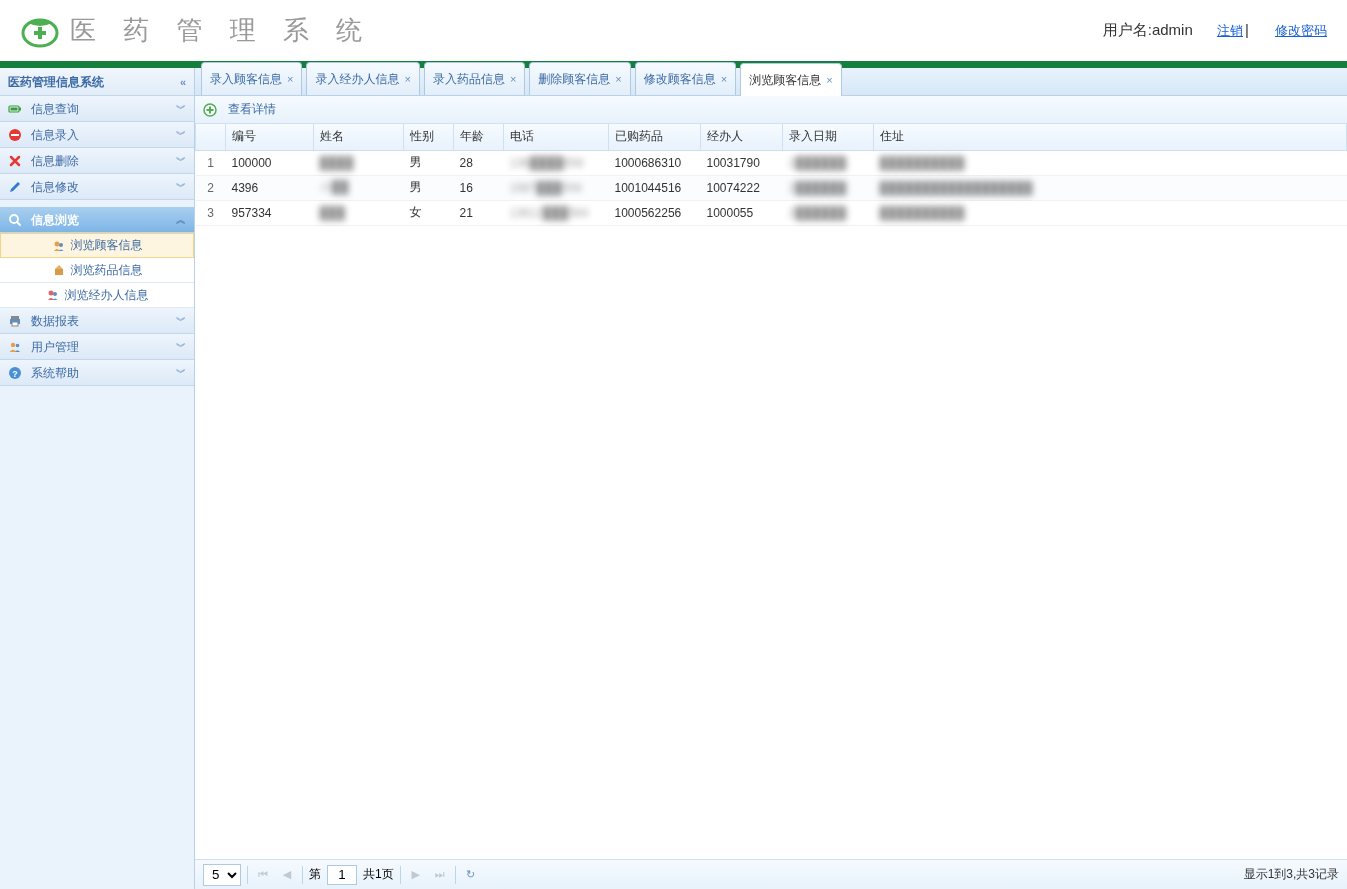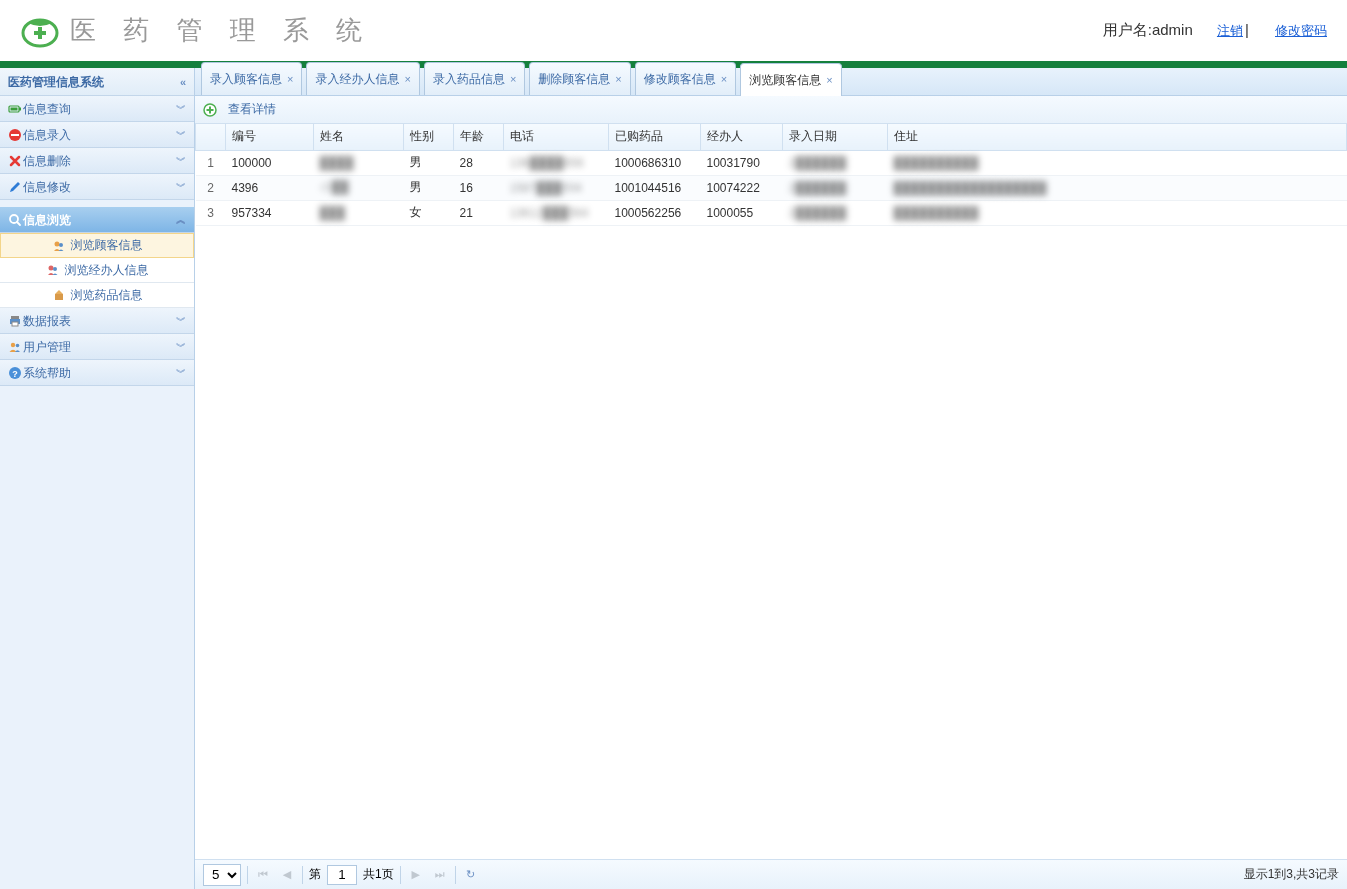--- a/index.html
+++ b/index.html
@@ -10,21 +10,21 @@
 .logo-text { font-size: 26px; letter-spacing: 10px; color: #999; font-weight: normal; }
 .user-area { font-size: 15px; color: #333; }
 .user-area a { color: #1a5fd6; text-decoration: underline; margin-left: 20px; cursor: pointer; font-size: 13px; }
 .user-area .sep { color: #333; margin: 0 2px; }
 .container { display: flex; height: calc(100vh - 68px); }
 .sidebar { width: 195px; background: #eaf2fb; border-right: 1px solid #b8d0e8; display: flex; flex-direction: column; }
 .sidebar-title { height: 28px; line-height: 28px; background: linear-gradient(#f0f6fc, #e1edf8); border-bottom: 1px solid #c3d6ea; padding: 0 8px; color: #3d6aa5; font-weight: bold; display: flex; justify-content: space-between; align-items: center; }
 .collapse-icon { cursor: pointer; color: #6a8fc3; font-size: 11px; }
 .menu-item { height: 26px; line-height: 26px; background: linear-gradient(#eef5fc, #dce9f7); border-bottom: 1px solid #c3d6ea; padding: 0 8px; display: flex; align-items: center; justify-content: space-between; cursor: pointer; color: #3d6aa5; }
 .menu-item.active { background: linear-gradient(#a8cfef, #7eb5e6); color: #fff; font-weight: bold; margin-top: 7px; }
-.menu-item-left { display: flex; align-items: center; gap: 1px; }
+.menu-item-left { display: flex; align-items: center; gap: 9px; }
 .mi-icon { width: 14px; height: 14px; display: inline-flex; align-items: center; justify-content: center; }
 .submenu-item { height: 25px; line-height: 25px; background: #fff; border-bottom: 1px solid #e0e8f0; text-align: center; cursor: pointer; color: #3d6aa5; display: flex; align-items: center; justify-content: center; gap: 5px; }
 .submenu-item.sel { background: #fdf5e0; border: 1px solid #f3d58a; }
 .chev { font-size: 10px; color: #6a8fc3; }
 .main { flex: 1; background: #fff; display: flex; flex-direction: column; min-width: 0; }
 .tabbar { height: 28px; background: linear-gradient(#e8f2fc, #d6e7f7); border-bottom: 1px solid #b8d0e8; display: flex; align-items: flex-end; padding: 0 6px; gap: 4px; }
 .tab { height: 24px; padding: 16px 8px; background: linear-gradient(#f5faff, #e2eef9); border: 1px solid #b0c8e0; border-bottom: none; border-radius: 4px 4px 0 0; display: flex; align-items: center; gap: 5px; color: #3d6aa5; cursor: pointer; font-size: 12px; }
 .tab.active { background: #fff; color: #333; position: relative; top: 1px; }
 .tab-close { cursor: pointer; color: #6a8fc3; font-size: 11px; }
 .toolbar { height: 28px; background: linear-gradient(#f5faff, #e8f2fb); border-bottom: 1px solid #d0e0f0; display: flex; align-items: center; padding: 0 8px; gap: 5px; }
@@ -36,21 +36,21 @@
 td { border-bottom: 1px solid #eef2f6; height: 25px; padding: 0 6px; color: #333; font-size: 12px; }
 tr:nth-child(even) td { background: #fafcfe; }
 .col-num { width: 30px; text-align: center; color: #666; }
 .col-id { width: 88px; }
 .col-name { width: 90px; }
 .col-sex { width: 50px; }
 .col-age { width: 50px; }
 .col-tel { width: 105px; }
 .col-bought { width: 92px; }
 .col-agent { width: 82px; }
-.col-date { width: 105px; margin-left: 36px; }
+.col-date { width: 91px; margin-left: 36px; }
 .blur { color: transparent; text-shadow: 0 0 6px rgba(0,0,0,0.4); user-select: none; }
 .pager { height: 30px; background: linear-gradient(#f5faff, #e8f2fb); border-top: 1px solid #d0e0f0; display: flex; align-items: center; padding: 0 8px; gap: 6px; justify-content: space-between; }
 .pager-left { display: flex; align-items: center; gap: 6px; }
 .pg-sel { height: 22px; border: 1px solid #b0c8e0; background: #fff; padding: 0 4px; }
 .pg-sep { width: 1px; height: 18px; background: #c0d4e8; }
 .pg-btn { width: 18px; height: 18px; display: flex; align-items: center; justify-content: center; color: #6a8fc3; cursor: pointer; font-size: 11px; }
 .pg-btn.dis { color: #c0c8d0; cursor: default; }
 .pg-input { width: 30px; height: 20px; border: 1px solid #b0c8e0; text-align: center; }
 .pg-info { color: #333; }
 </style>
@@ -147,36 +147,36 @@
               <circle cx="9" cy="6" r="2" fill="#5a8fc9"></circle>
               <path d="M2 12 Q5 8 8 12" fill="#e8a048"></path>
               <path d="M6.5 12 Q9 9 11.5 12" fill="#5a8fc9"></path>
             </svg>
           </span>
           <span>浏览顾客信息</span>
         </div>
         <div class="submenu-item">
           <span class="mi-icon">
             <svg width="14" height="14" viewBox="0 0 14 14">
+              <rect x="3" y="6" width="8" height="6" fill="#d99a4a"></rect>
+              <path d="M3 6 L7 2 L11 6 Z" fill="#e8b060"></path>
+            </svg>
+          </span>
+          <span>浏览药品信息</span>
+        </div>
+        <div class="submenu-item">
+          <span class="mi-icon">
+            <svg width="14" height="14" viewBox="0 0 14 14">
               <circle cx="5" cy="5" r="2.5" fill="#d66"></circle>
               <circle cx="9" cy="6" r="2" fill="#5a8fc9"></circle>
               <path d="M2 12 Q5 8 8 12" fill="#d66"></path>
               <path d="M6.5 12 Q9 9 11.5 12" fill="#5a8fc9"></path>
             </svg>
           </span>
           <span>浏览经办人信息</span>
-        </div>
-        <div class="submenu-item">
-          <span class="mi-icon">
-            <svg width="14" height="14" viewBox="0 0 14 14">
-              <rect x="3" y="6" width="8" height="6" fill="#d99a4a"></rect>
-              <path d="M3 6 L7 2 L11 6 Z" fill="#e8b060"></path>
-            </svg>
-          </span>
-          <span>浏览药品信息</span>
         </div>
         <div class="menu-item">
           <span class="menu-item-left">
             <span class="mi-icon">
               <svg width="14" height="14" viewBox="0 0 14 14">
                 <rect x="3" y="2" width="8" height="3" fill="#888"></rect>
                 <rect x="2" y="5" width="10" height="5" fill="#5a8fc9"></rect>
                 <rect x="4" y="8" width="6" height="4" fill="#fff" stroke="#888"></rect>
               </svg>
             </span>

